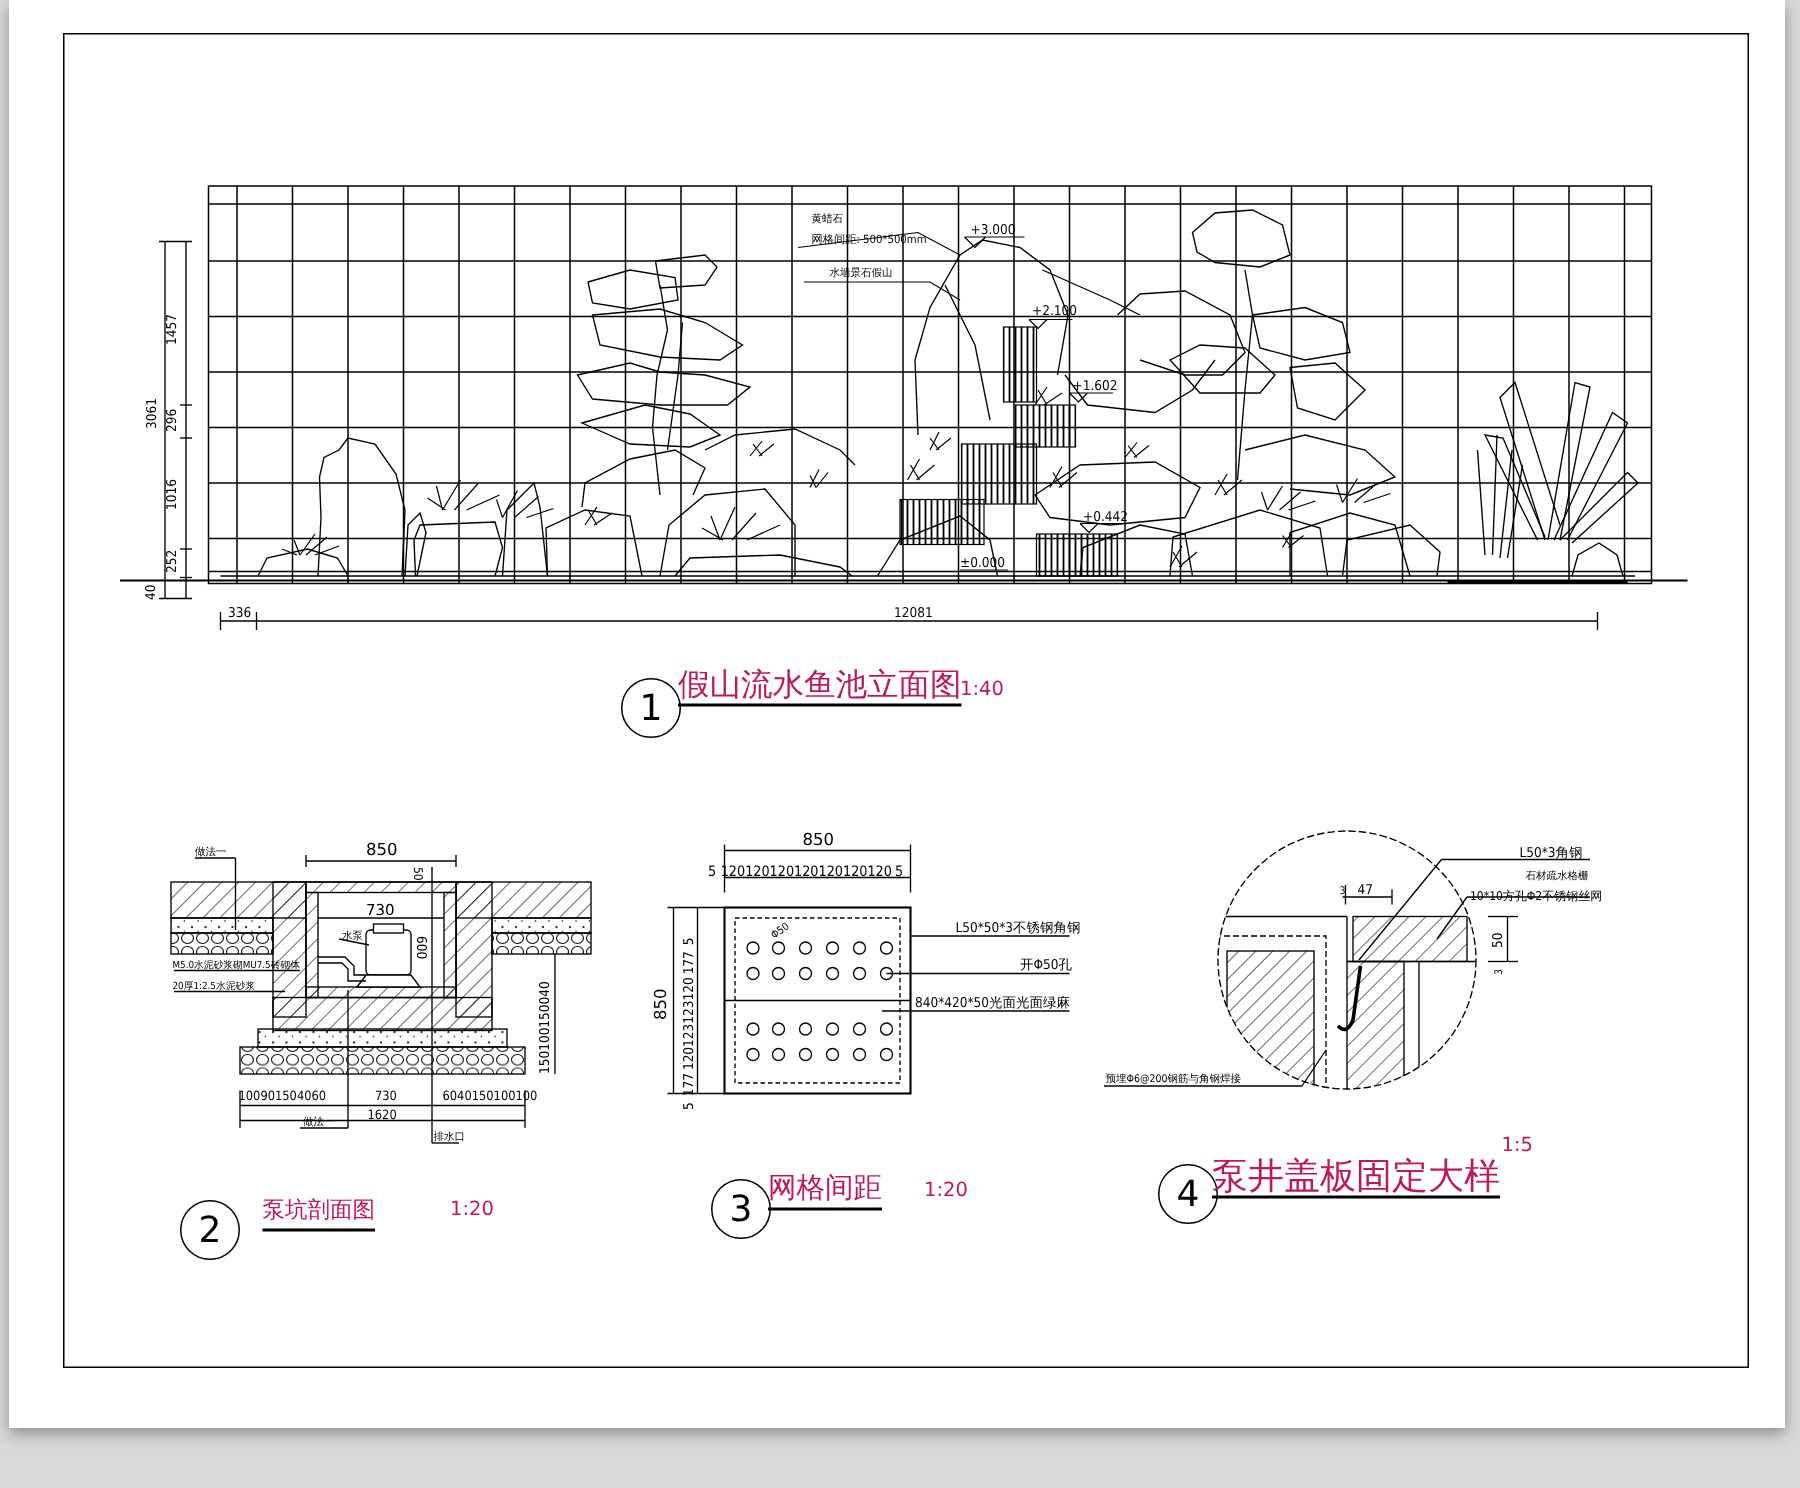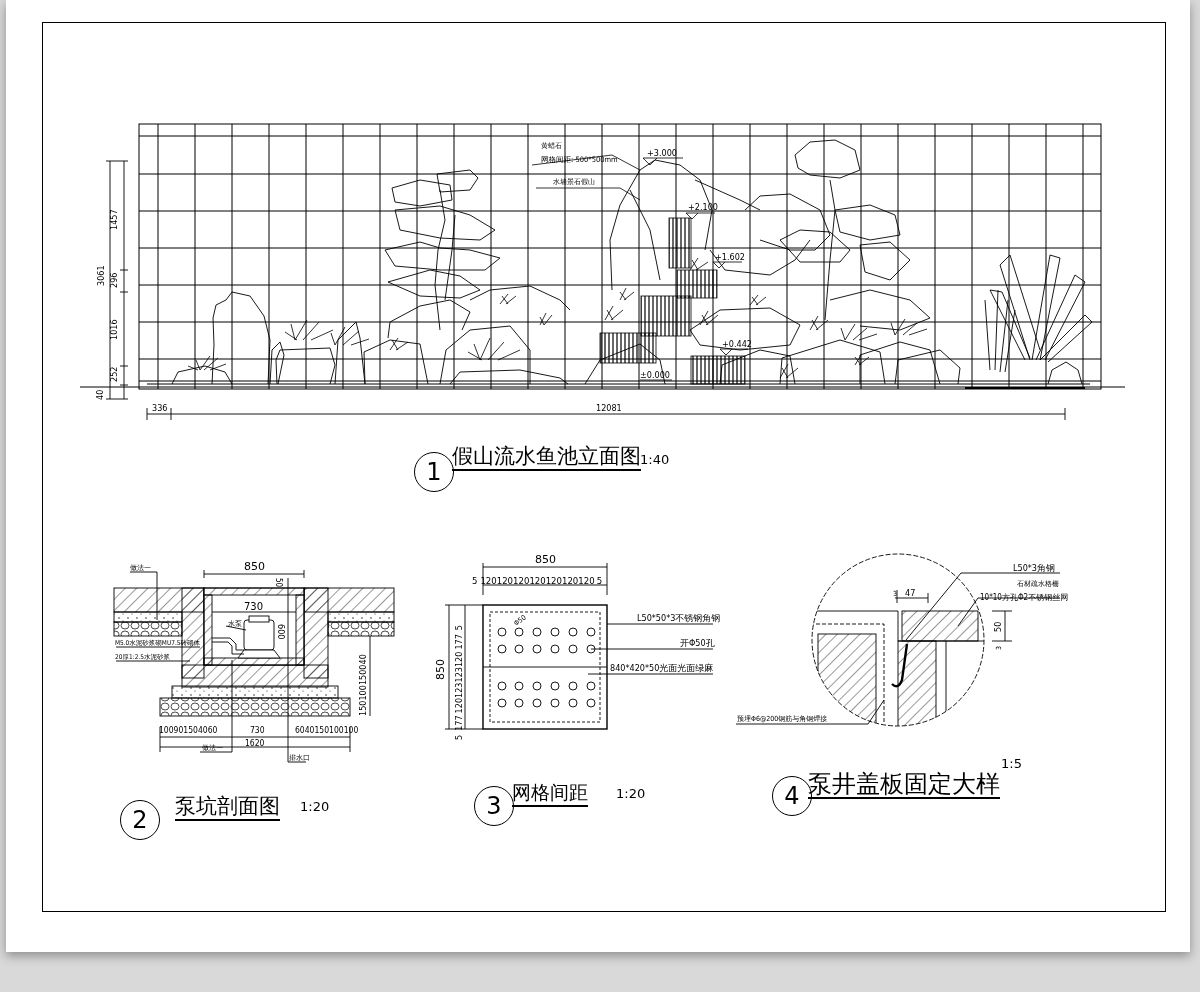--- a/index.html
+++ b/index.html
@@ -2,21 +2,21 @@
 <html><head>
 <meta charset="utf-8">
 <style>
   html, body { margin:0; padding:0; }
   body { width:1200px; height:992px; background:#d9d9d9; position:relative; overflow:hidden; font-family:"DejaVu Sans", sans-serif; }
   .sheet { position:absolute; left:6px; top:0; width:1184px; height:952px; background:#ffffff; box-shadow:0 4px 10px rgba(0,0,0,0.35); }
   .frame { position:absolute; left:36px; top:22px; width:1124px; height:890px; border:1.5px solid #000; box-sizing:border-box; }
   svg { position:absolute; left:0; top:0; }
   .t { font-family:"DejaVu Sans", sans-serif; fill:#000; }
   .tc { font-family:"DejaVu Sans Condensed","DejaVu Sans", sans-serif; fill:#000; }
-  .html-label { position:absolute; font-family:"DejaVu Sans", sans-serif; color:#000000; white-space:nowrap; }
+  .html-label { position:absolute; font-family:"DejaVu Sans", sans-serif; color:#be185d; white-space:nowrap; }
   .title-main { font-size:21px; border-bottom:2px solid #000; padding-bottom:1px; line-height:24px; }
   .scale { font-size:13px; }
   .num-circle { position:absolute; border:1.6px solid #000; border-radius:50%; box-sizing:border-box; display:flex; align-items:center; justify-content:center; font-size:24px; background:transparent; }
 </style>
 </head>
 <body>
 
 <div class="sheet">
   <div class="frame"></div>
 </div>
@@ -383,21 +383,21 @@
     <text class="tc" x="980" y="600" font-size="8">10*10方孔Φ2不锈钢丝网</text>
     <text class="tc" x="737" y="721" font-size="7">预埋Φ6@200钢筋与角钢焊接</text>
   </g>
 </svg>
 
 <div class="num-circle" style="left:414px;top:452px;width:40px;height:40px;">1</div>
 <div class="html-label title-main" style="left:452px;top:444px;">假山流水鱼池立面图</div>
 <div class="html-label scale" style="left:640px;top:452px;">1:40</div>
 
 <div class="num-circle" style="left:120px;top:800px;width:40px;height:40px;">2</div>
-<div class="html-label title-main" style="left:175px;top:794px;font-size:21px;">泵坑剖面图</div>
+<div class="html-label title-main" style="left:175px;top:794px;font-size:15px;">泵坑剖面图</div>
 <div class="html-label scale" style="left:300px;top:799px;">1:20</div>
 
 <div class="num-circle" style="left:474px;top:786px;width:40px;height:40px;">3</div>
 <div class="html-label title-main" style="left:512px;top:780px;font-size:19px;">网格间距</div>
 <div class="html-label scale" style="left:616px;top:786px;">1:20</div>
 
 <div class="num-circle" style="left:772px;top:776px;width:40px;height:40px;">4</div>
 <div class="html-label title-main" style="left:808px;top:772px;font-size:24px;">泵井盖板固定大样</div>
 <div class="html-label scale" style="left:1001px;top:756px;">1:5</div>
 

